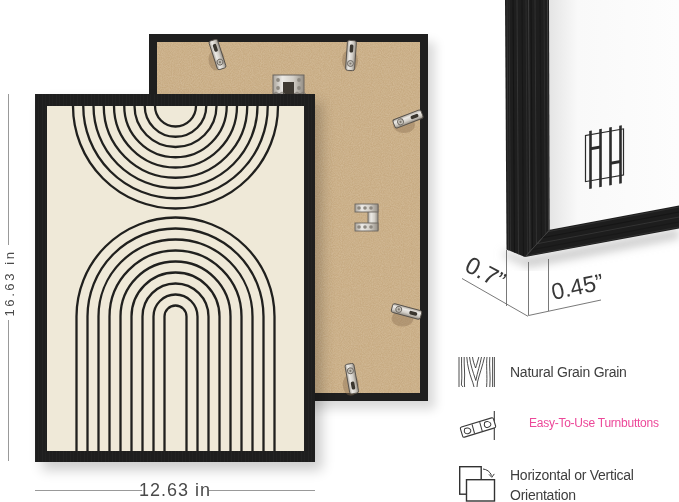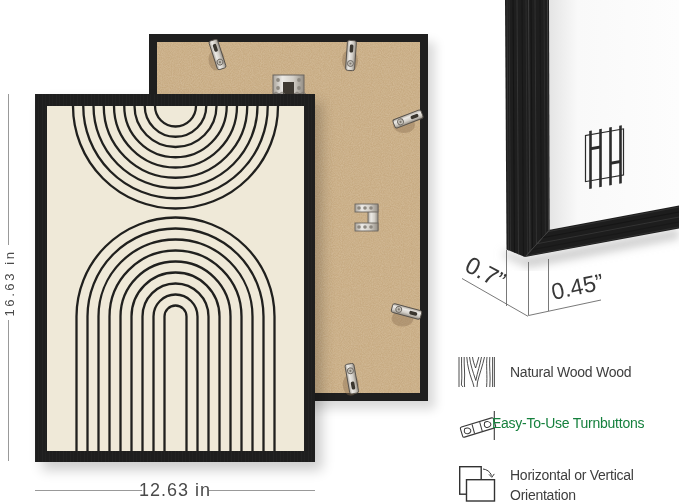--- a/index.html
+++ b/index.html
@@ -236,34 +236,34 @@
       <path d="M26.5 0 C24.5 9 21.5 17 19.5 25 L19 30"></path>
       <path d="M14.5 0 C15 4 16.5 8 17.6 11"></path>
       <path d="M20.8 0 C19.8 4 18.6 8 17.6 11"></path>
       <path d="M29 0 C28 8 29.5 18 28.6 30"></path>
       <path d="M31.8 0 C31 9 32.8 19 31.8 30"></path>
       <path d="M34.6 0 C34.2 10 35 20 34.6 30"></path>
       <path d="M36.4 0 C36.2 10 36.6 20 36.4 30"></path>
     </g>
   </svg>
 
-  <div class="abs" style="left:510px;top:364px;height:16px;line-height:16px;font-size:14px;letter-spacing:-0.25px;color:#3e3e3e;white-space:nowrap;">Natural Wood Wood</div>
+  <div class="abs" style="left:510px;top:364px;height:16px;line-height:16px;font-size:14px;letter-spacing:-0.25px;color:#3e3e3e;white-space:nowrap;">Natural Grain Grain</div>
 
   <svg class="abs" style="left:457px;top:409px;" width="42" height="35" viewBox="0 0 42 35">
     <line x1="37.3" y1="2" x2="37.3" y2="31" stroke="#3a3a3a" stroke-width="1.1"></line>
     <g transform="translate(3,18.5) rotate(-17)">
       <rect x="0" y="0" width="34.5" height="10.5" rx="1.5" fill="#ffffff" stroke="#3a3a3a" stroke-width="1.1"></rect>
       <path d="M4 2.6 C6.5 1.8 9 3 9.5 5.2 C9.8 7 8 8.4 6 8.3 C4 8.2 2.6 6.8 3 4.8 Z" fill="none" stroke="#3a3a3a" stroke-width="1"></path>
       <line x1="12.4" y1="0.6" x2="12.2" y2="10" stroke="#3a3a3a" stroke-width="1"></line>
       <line x1="20.4" y1="0.6" x2="20.2" y2="10" stroke="#3a3a3a" stroke-width="1"></line>
       <path d="M25 2.4 C27.5 1.6 30 2.8 30.5 5 C30.8 6.8 29 8.2 27 8.1 C25 8 23.6 6.6 24 4.6 Z" fill="none" stroke="#3a3a3a" stroke-width="1"></path>
     </g>
   </svg>
 
-  <div class="abs" style="left:492px;top:415px;height:16px;line-height:16px;font-size:14px;letter-spacing:-0.25px;color:#15803d;white-space:nowrap;">Easy-To-Use Turnbuttons</div>
+  <div class="abs" style="left:529px;top:415px;height:16px;line-height:16px;font-size:12px;letter-spacing:-0.25px;color:#ec4899;white-space:nowrap;">Easy-To-Use Turnbuttons</div>
 
   <svg class="abs" style="left:458px;top:464px;" width="40" height="38" viewBox="0 0 40 38">
     <rect x="1.7" y="2.7" width="21.5" height="27.5" fill="#ffffff" stroke="#323232" stroke-width="1.4"></rect>
     <rect x="8.5" y="15.7" width="28" height="21.3" fill="#ffffff" stroke="#323232" stroke-width="1.4"></rect>
     <path d="M25 5 C28.5 5.3 32.3 7.6 33.6 11.6" fill="none" stroke="#3a3a3a" stroke-width="1"></path>
     <path d="M31 10.4 L33.8 13.3 L36.3 9.9" fill="none" stroke="#3a3a3a" stroke-width="1"></path>
   </svg>
 
   <div class="abs" style="left:510px;top:465px;font-size:14px;letter-spacing:-0.25px;color:#3e3e3e;line-height:20.3px;white-space:nowrap;">Horizontal or Vertical<br>Orientation</div>
 

